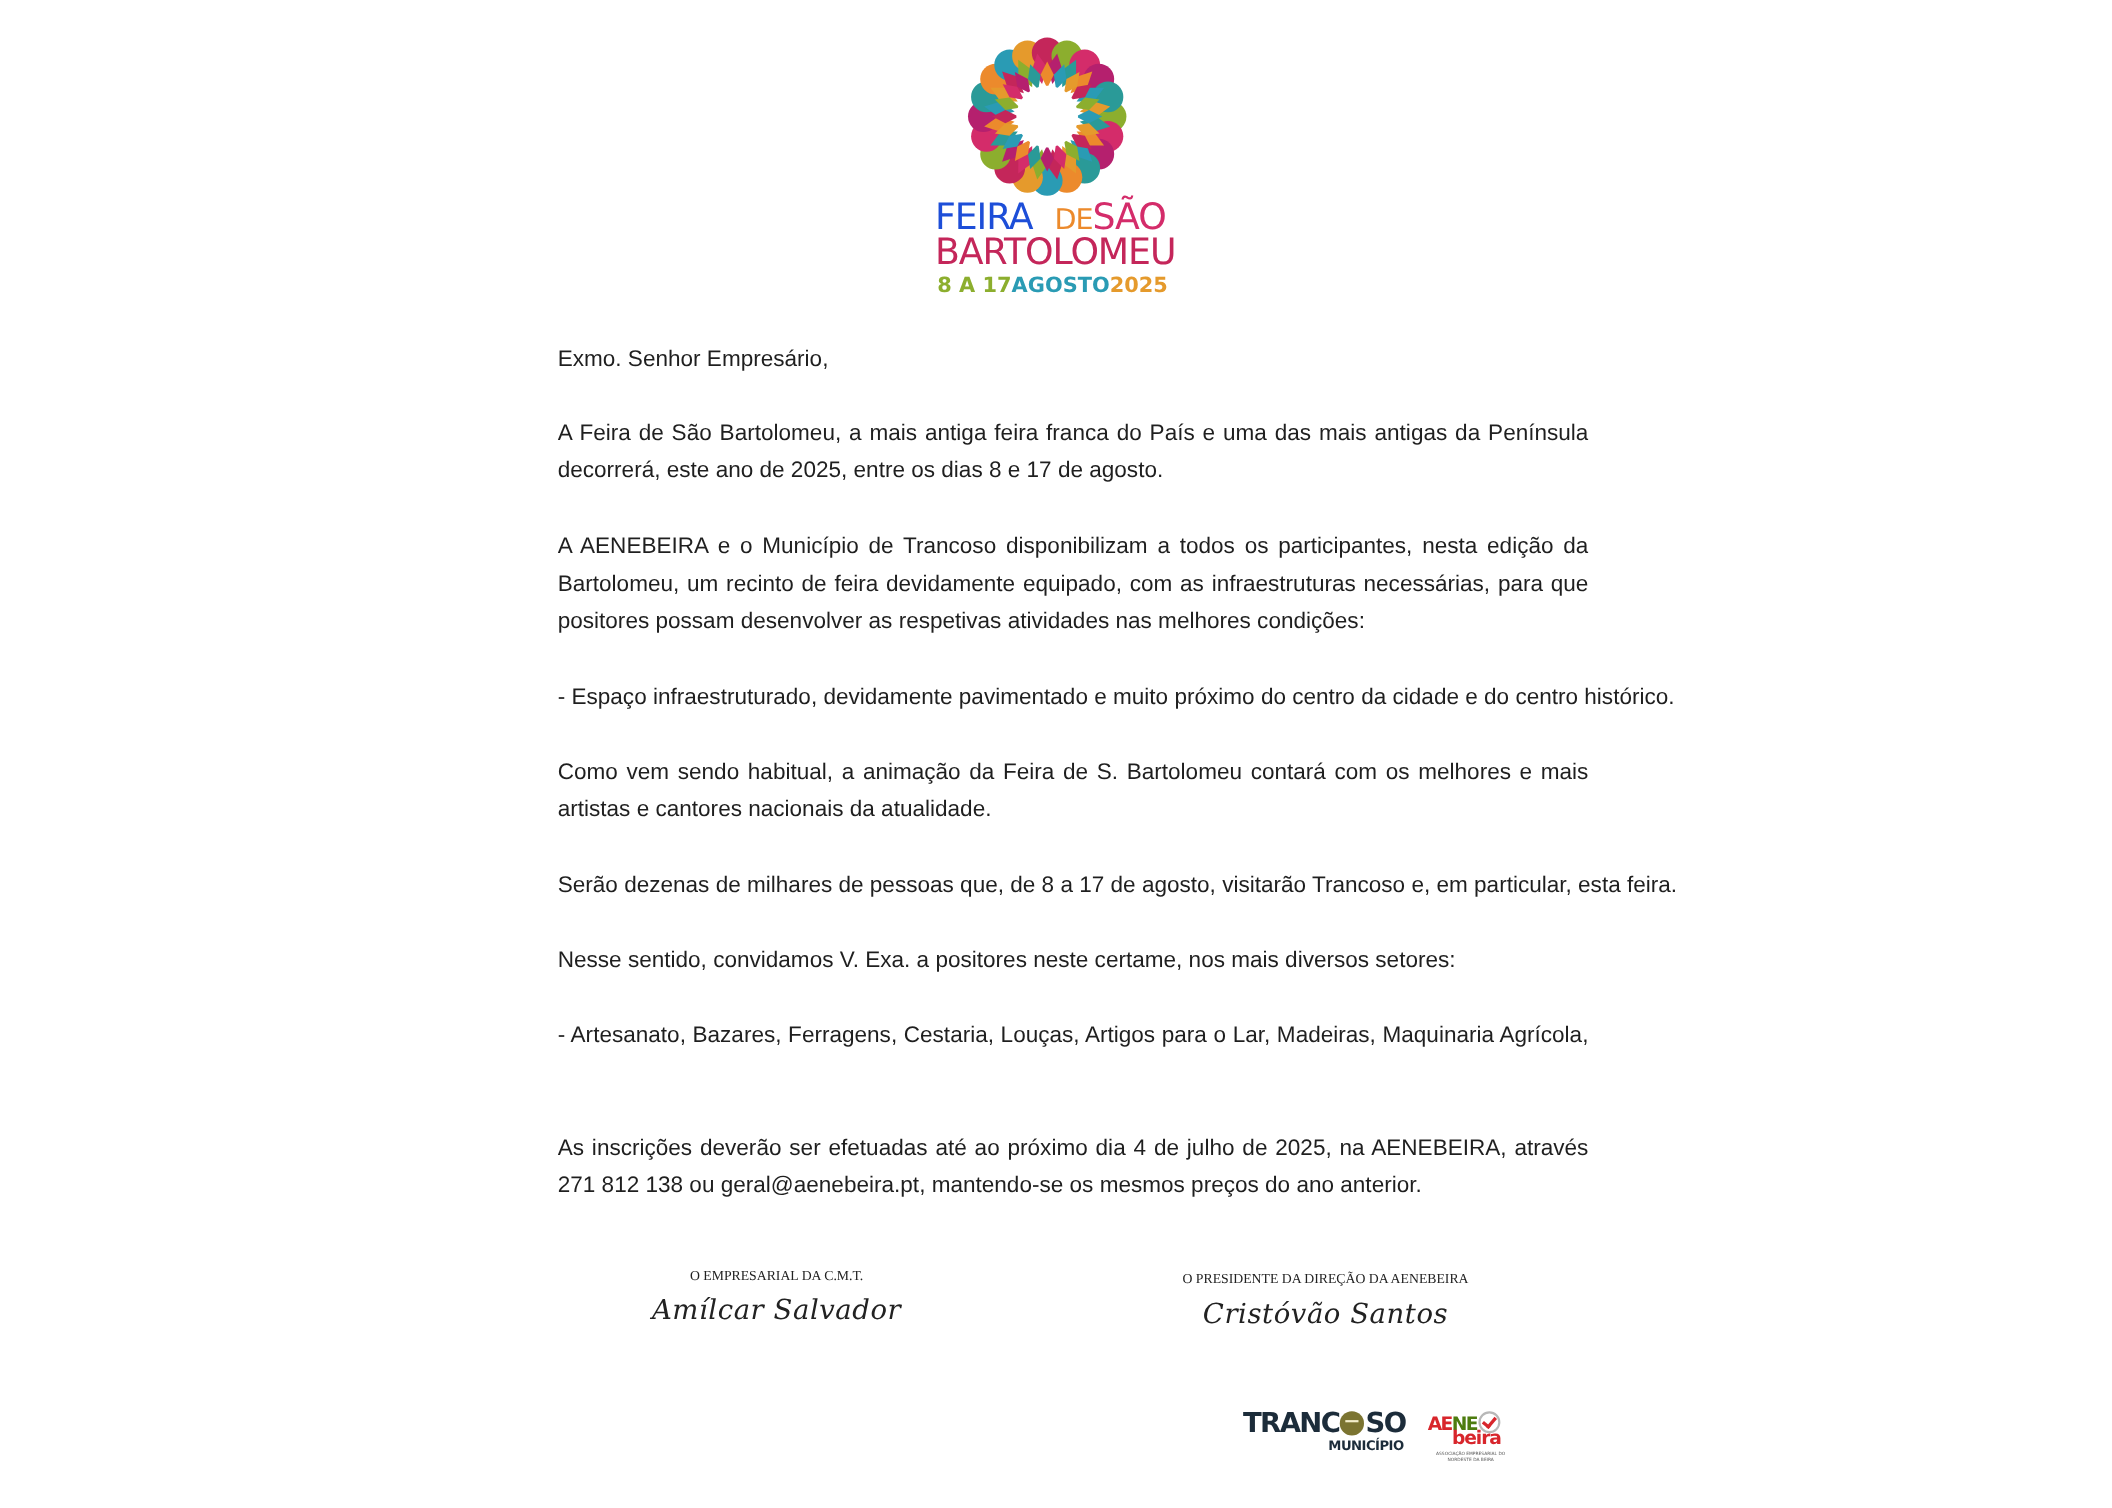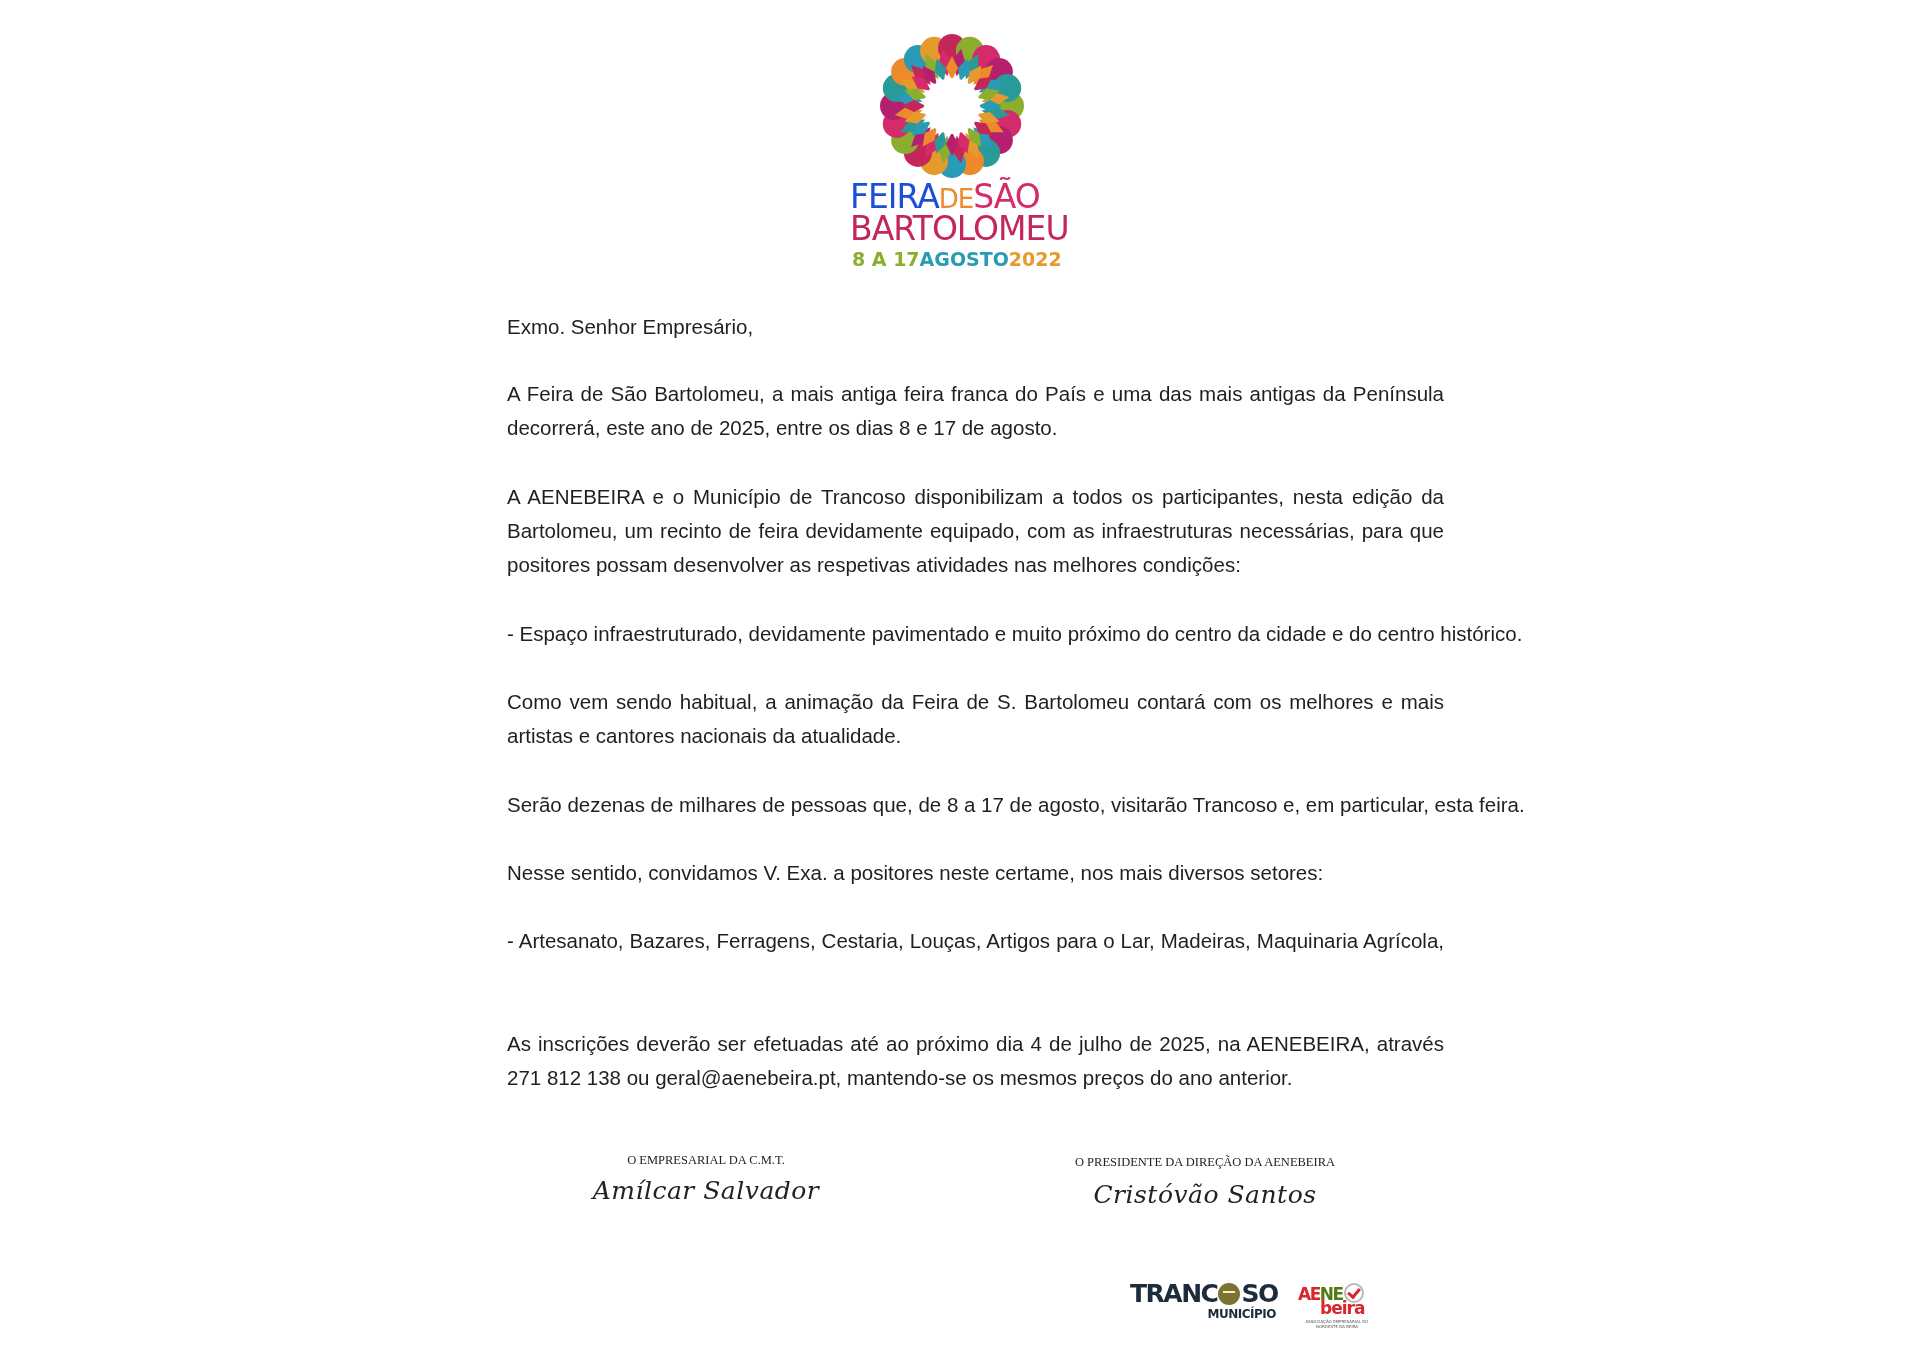--- a/index.html
+++ b/index.html
@@ -6,21 +6,21 @@
   body { width:1920px; height:1371px; position:relative; overflow:hidden; font-family:"Liberation Sans", sans-serif; color:#222222; }
   .abs { position:absolute; }
   
   #fair-logo { left:840px; top:28px; width:240px; height:245px; }
   #ring { position:absolute; left:38px; top:4px; width:148px; height:148px; }
   .logo-text { position:absolute; left:10px; width:220px; white-space:nowrap; font-family:"DejaVu Sans", sans-serif; letter-spacing:-1px; }
   .lt1 { top:152px; font-size:33px; line-height:34px; }
   .lt2 { top:184px; font-size:33px; line-height:34px; color:#c4265a; }
   .lt3 { top:220px; font-size:19px; line-height:22px; font-weight:bold; letter-spacing:0px; left:12px; }
   .c-teal { color:#1d4ed8; }
-  .c-orange { color:#ec8a2c; font-size:26px; }
+  .c-orange { color:#ec8a2c; font-size:26px;margin-left:20px; }
   .c-pink { color:#d42c6a; }
   .c-green { color:#8cae2e;text-align:right; }
   .c-blue { color:#2a9bb4; }
   .c-gold { color:#e59a2c; }
   
   .letter { position:absolute; left:507px; width:937px; font-size:20.5px; line-height:34px; color:#1f1f1f; }
   .letter .line { display:block; white-space:nowrap; }
   .letter .j { text-align:justify; text-align-last:justify; white-space:normal; height:34px; overflow:hidden; }
   
   .sig-title { position:absolute; font-family:"Liberation Serif", serif; font-size:12.5px; color:#222; text-align:center; white-space:nowrap; }
@@ -107,21 +107,21 @@
         <polygon points="26,0 38,-6 50,0 38,6" fill="#c4265a" transform="rotate(324.0)"></polygon>
         <polygon points="26,0 38,-6 50,0 38,6" fill="#8cae2e" transform="rotate(342.0)"></polygon>
         <circle r="28" fill="#ffffff"></circle>
       </g>
   </svg>
   <div class="logo-text lt1">
     <span class="c-teal">FEIRA</span><span class="c-orange">DE</span><span class="c-pink">SÃO</span>
   </div>
   <div class="logo-text lt2">BARTOLOMEU</div>
   <div class="logo-text lt3">
-    <span class="c-green">8 A 17</span><span class="c-blue">AGOSTO</span><span class="c-gold">2022</span>
+    <span class="c-green">8 A 17</span><span class="c-blue">AGOSTO</span><span class="c-gold">2025</span>
   </div>
 </div>
 
 <div class="letter" style="top:310px;">Exmo. Senhor Empresário,</div>
 
 <div class="letter" style="top:377px;">
   <span class="line j">A Feira de São Bartolomeu, a mais antiga feira franca do País e uma das mais antigas da Península Ibérica,</span>
   <span class="line">decorrerá, este ano de 2025, entre os dias 8 e 17 de agosto.</span>
 </div>
 

